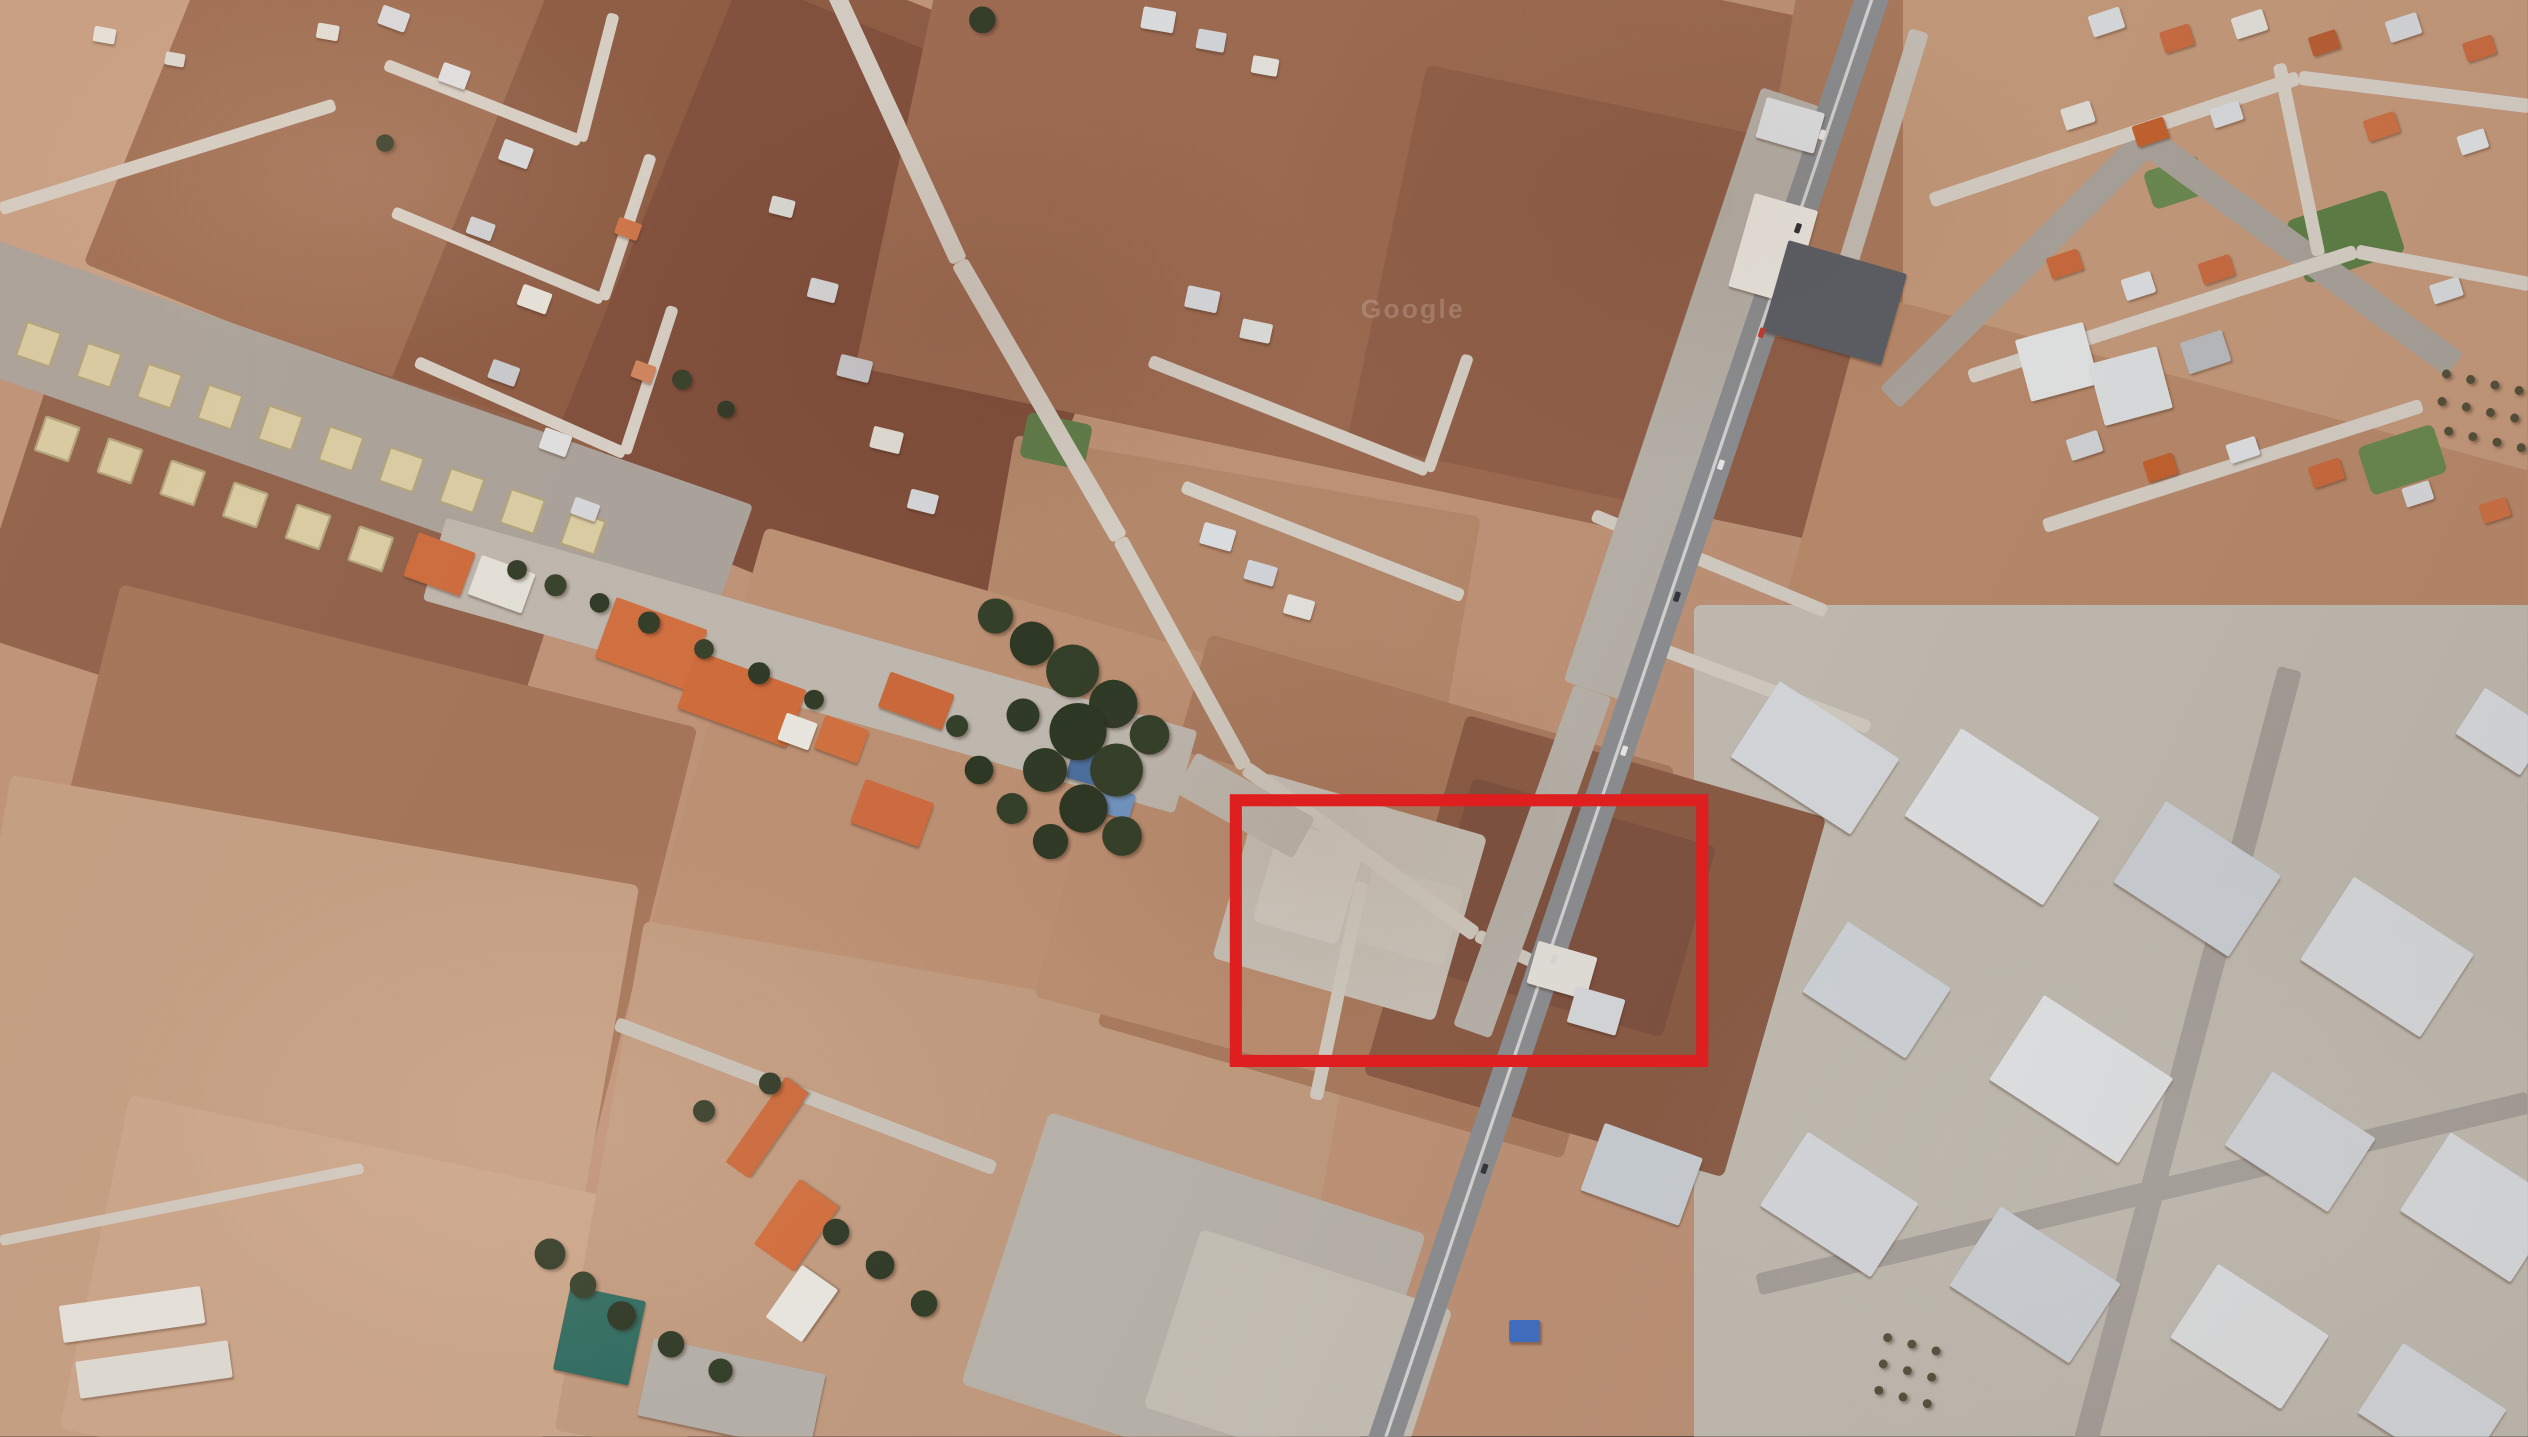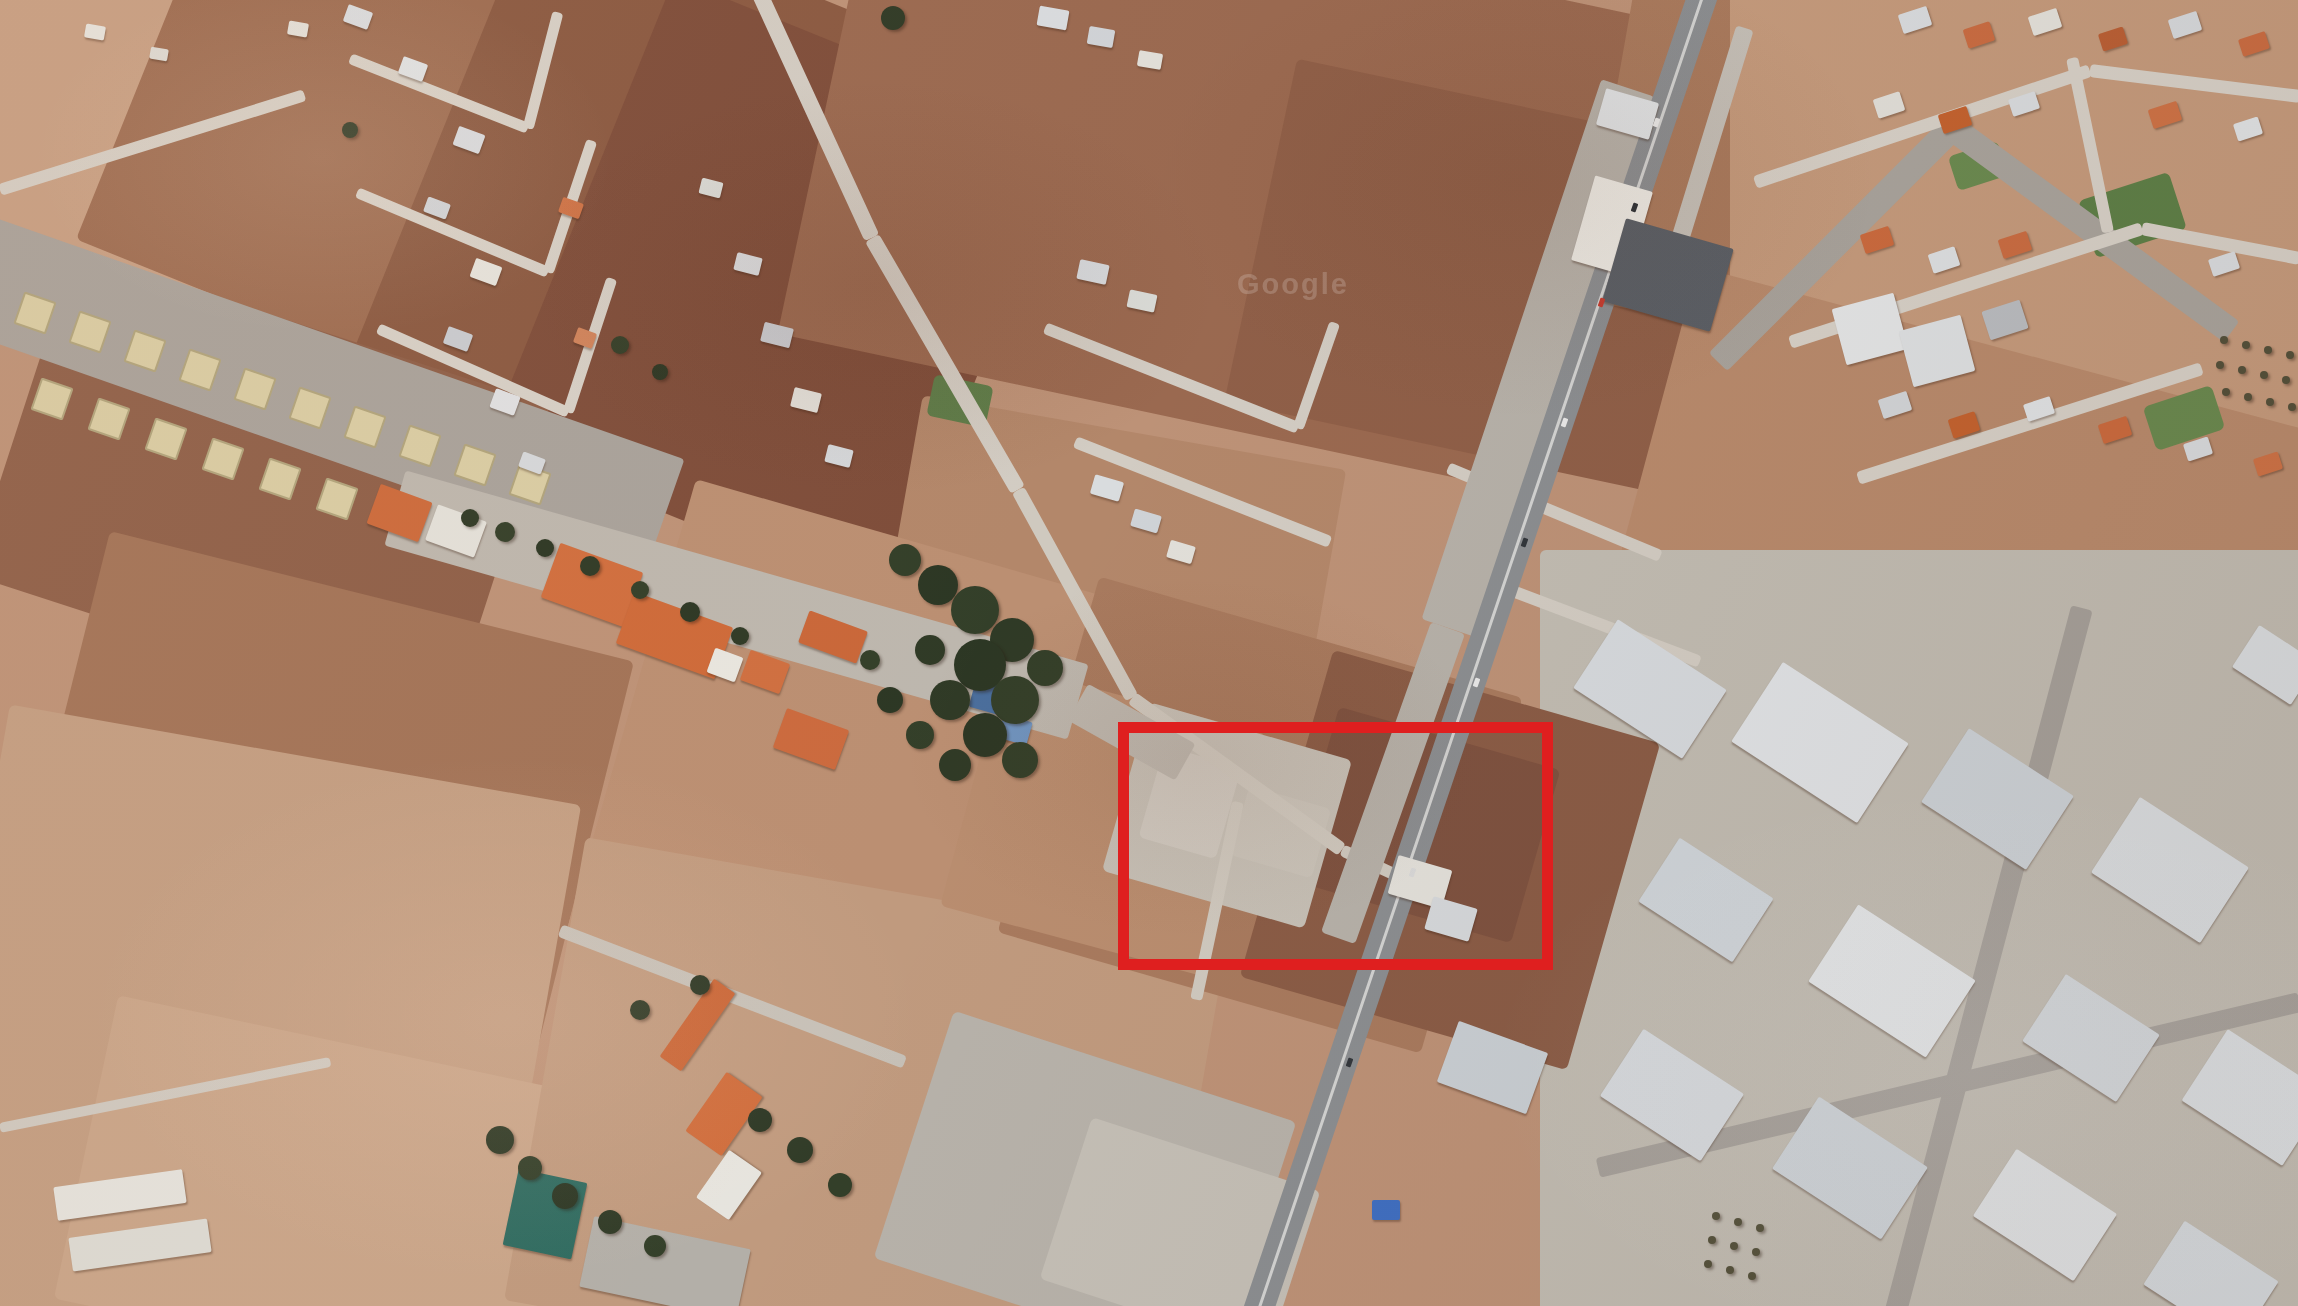--- a/index.html
+++ b/index.html
@@ -265,16 +265,16 @@
       <div class="car" style="left: 1652px; top: 120px; width: 9px; height: 5px; background: rgb(232, 232, 232); transform: rotate(109deg);"></div>
       <div class="car" style="left: 1630px; top: 205px; width: 9px; height: 5px; background: rgb(47, 51, 56); transform: rotate(109deg);"></div>
       <div class="car" style="left: 1597px; top: 300px; width: 9px; height: 5px; background: rgb(196, 60, 48); transform: rotate(109deg);"></div>
       <div class="car" style="left: 1560px; top: 420px; width: 9px; height: 5px; background: rgb(232, 232, 232); transform: rotate(109deg);"></div>
       <div class="car" style="left: 1520px; top: 540px; width: 9px; height: 5px; background: rgb(49, 54, 59); transform: rotate(109deg);"></div>
       <div class="car" style="left: 1472px; top: 680px; width: 9px; height: 5px; background: rgb(232, 232, 232); transform: rotate(109deg);"></div>
       <div class="car" style="left: 1408px; top: 870px; width: 9px; height: 5px; background: rgb(216, 216, 216); transform: rotate(109deg);"></div>
       <div class="car" style="left: 1345px; top: 1060px; width: 9px; height: 5px; background: rgb(51, 55, 60); transform: rotate(109deg);"></div>
       <div id="tex1" class="tex"></div>
     <div id="tex2" class="tex"></div>
-    <div id="watermark" style="left: 1237px; top: 268px; font-size: 29px; color: rgb(255, 255, 255); opacity: 0.18; text-align: center;">Google</div>
+    <div id="watermark" style="left: 1237px; top: 268px; font-size: 24px; color: rgb(255, 255, 255); opacity: 0.18; text-align: center;">Google</div>
     <div id="annotation" style="left: 1118px; top: 722px; width: 435px; height: 248px; border: 11px solid rgb(223, 31, 31);"></div>
   </div>
 </div>
 
 </body></html>

